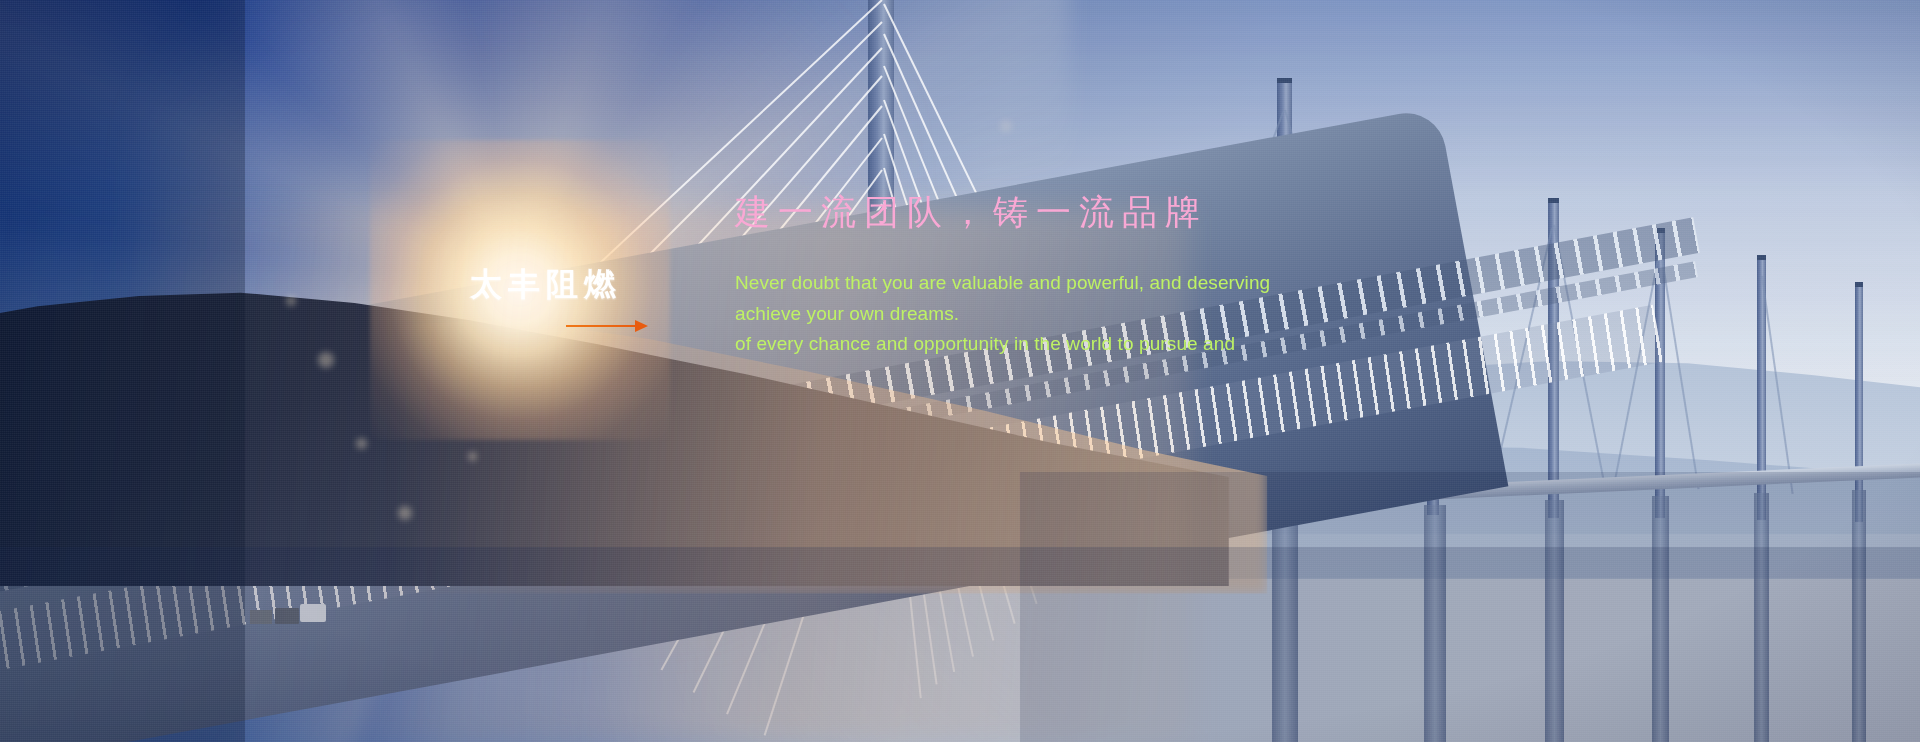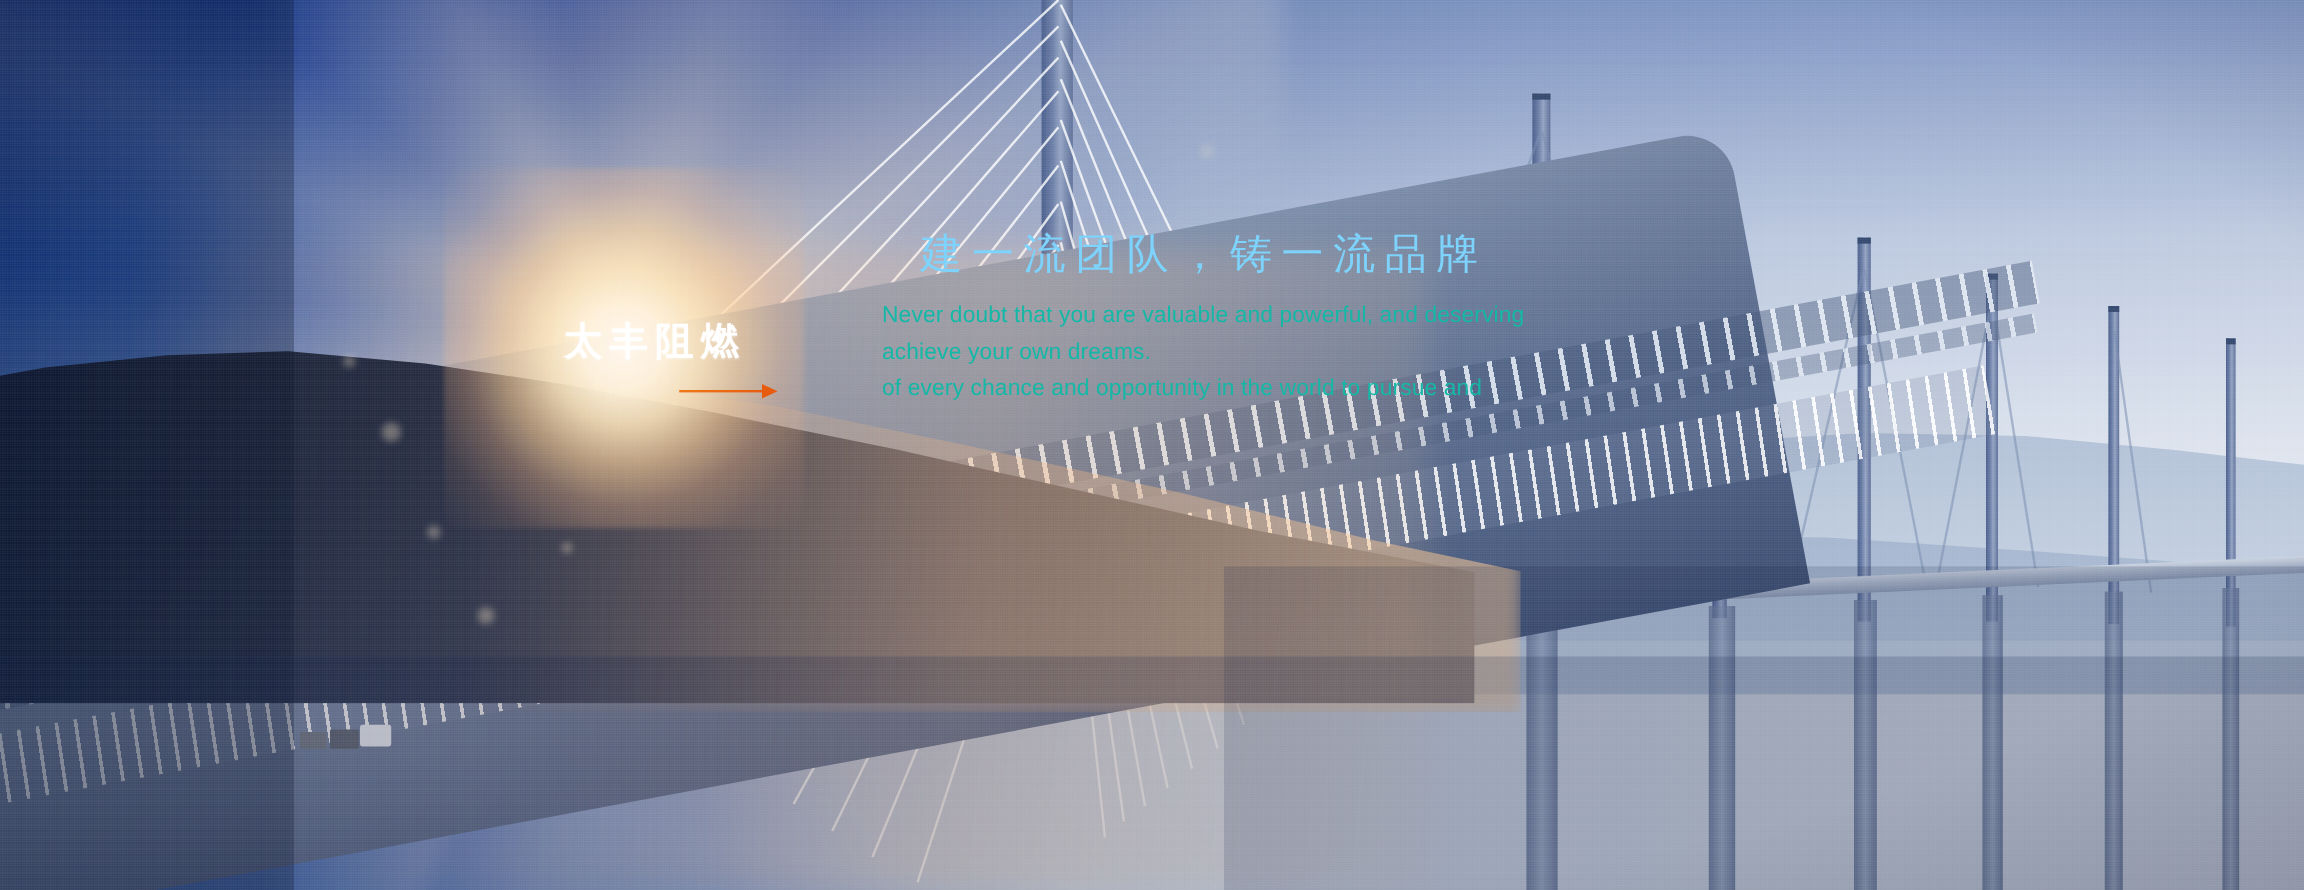--- a/index.html
+++ b/index.html
@@ -186,32 +186,32 @@
   .logo-arrow{position:relative;margin:20px 0 0 96px;width:82px;height:12px;}
   .logo-arrow .ln{position:absolute;left:0;top:5px;width:70px;height:2px;
     background:linear-gradient(90deg,#f07818,#e85c10);}
   .logo-arrow .hd{position:absolute;right:0;top:0;width:0;height:0;
     border-top:6px solid transparent;border-bottom:6px solid transparent;
     border-left:13px solid #e85c10;}
 
   .text-block{position:absolute;left:735px;top:190px;width:620px;}
   .headline-1{
     font-family:Liberation Sans, sans-serif;
-    font-size:35px;font-weight:400;color:#7dd3fc;
-    letter-spacing:8px;line-height:1.25;white-space:nowrap;margin-left:32px;
+    font-size:35px;font-weight:400;color:#f9a8d4;
+    letter-spacing:8px;line-height:1.25;white-space:nowrap;
   }
   .headline-2{
     font-family:"DejaVu Sans","Liberation Sans",sans-serif;
     font-size:41px;font-weight:700;color:#1c1c1c;
     letter-spacing:3px;line-height:1.3;margin-top:18px;white-space:nowrap;
   }
   .desc{
-    margin-top:14px;
+    margin-top:34px;
     font-family:"Liberation Sans","DejaVu Sans",sans-serif;
-    font-size:19px;font-weight:400;color:#14b8a6;
+    font-size:19px;font-weight:400;color:#bef264;
     line-height:1.62;letter-spacing:.1px;
   }
   .desc div{white-space:nowrap;}
 </style>
 </head>
 <body>
 
 <div class="banner">
 
   <div class="sky"></div>

